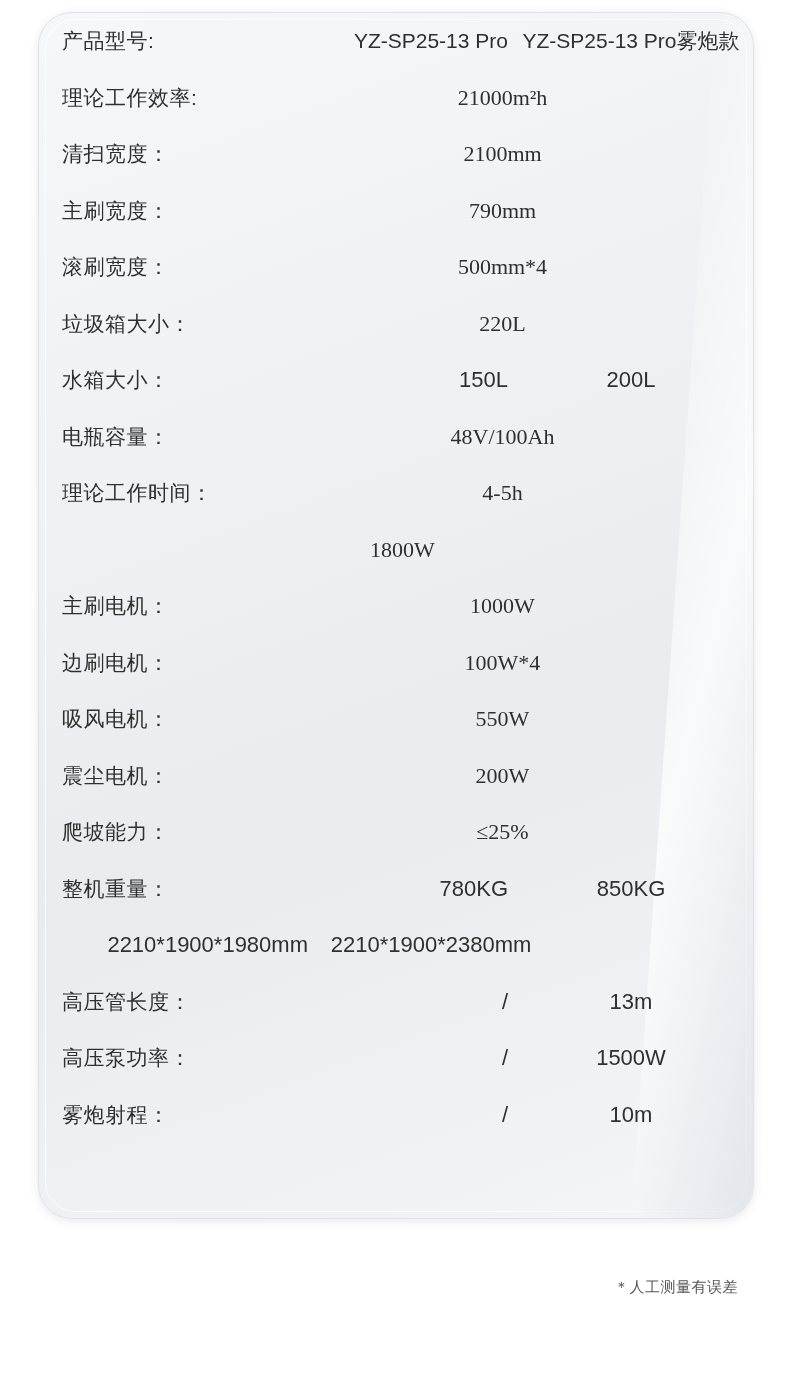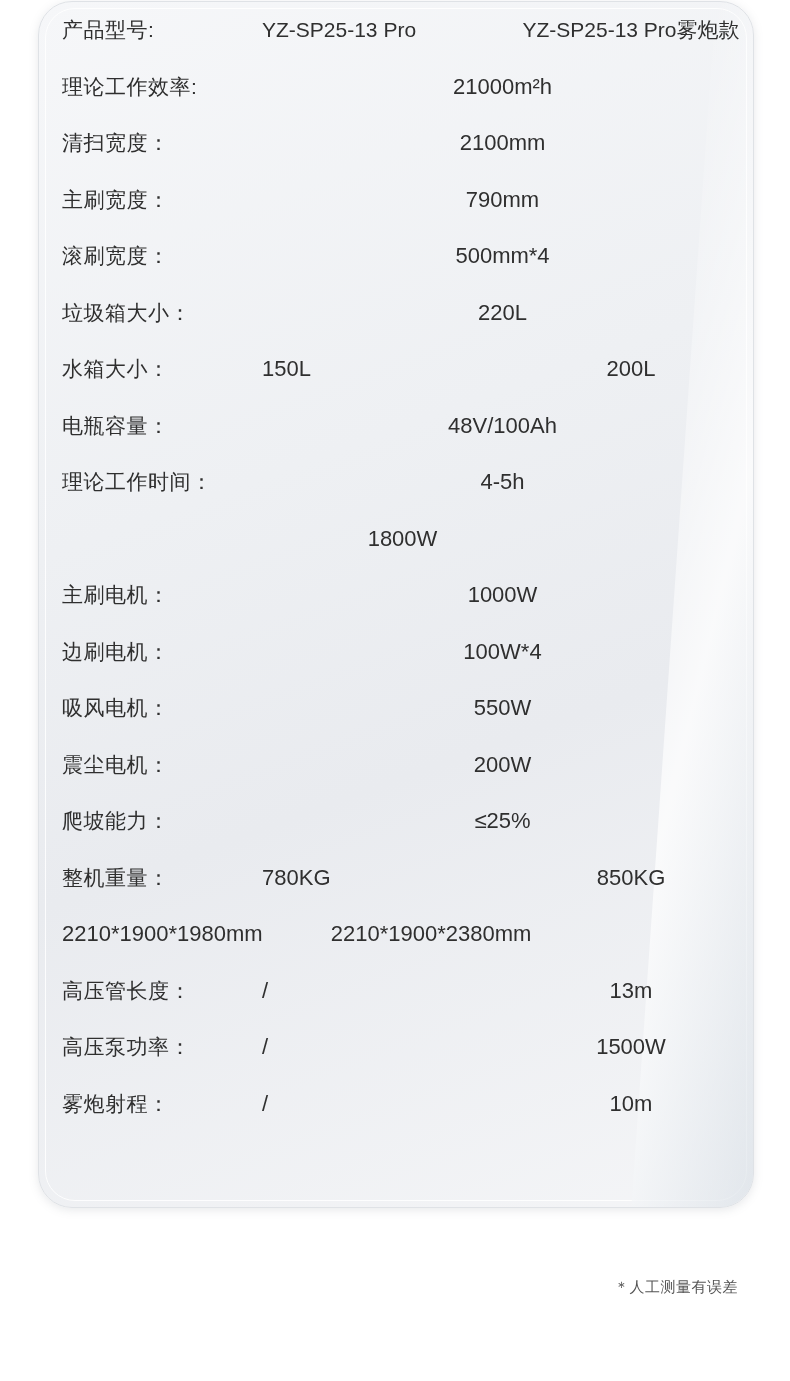--- a/index.html
+++ b/index.html
@@ -12,21 +12,21 @@
     height: 1381px;
     font-family: "Liberation Sans", "DejaVu Sans", sans-serif;
     color: #2b2b2b;
     position: relative;
     overflow: hidden;
   }
 
   #spec-card {
     position: absolute;
     left: 38px;
-    top: 1px;
+    top: 12px;
     width: 714px;
     height: 1205px;
     border-radius: 34px;
     background: linear-gradient(160deg, #f6f7f9 0%, #eef0f3 38%, #e9ebef 62%, #f4f5f7 100%);
     box-shadow: 0 2px 10px rgba(120,130,140,0.18);
     border: 1px solid #dfe2e6;
     overflow: hidden;
   }
   
   #spec-card::before {
@@ -83,28 +83,29 @@
   }
 
   
   .val-span {
     position: absolute;
     left: 0;
     right: 0;
     text-align: center;
     font-size: 22px;
     color: #2f2f2f;
+    font-family: Liberation Serif, serif;
   }
 
   
   .val-a {
     position: absolute;
     left: 0;
     width: 246px;
-    text-align: left;
+    text-align: right;
     font-size: 22px;
     color: #2f2f2f;
   }
   .val-b {
     position: absolute;
     left: 246px;
     width: 246px;
     text-align: center;
     font-size: 22px;
     color: #2f2f2f;

